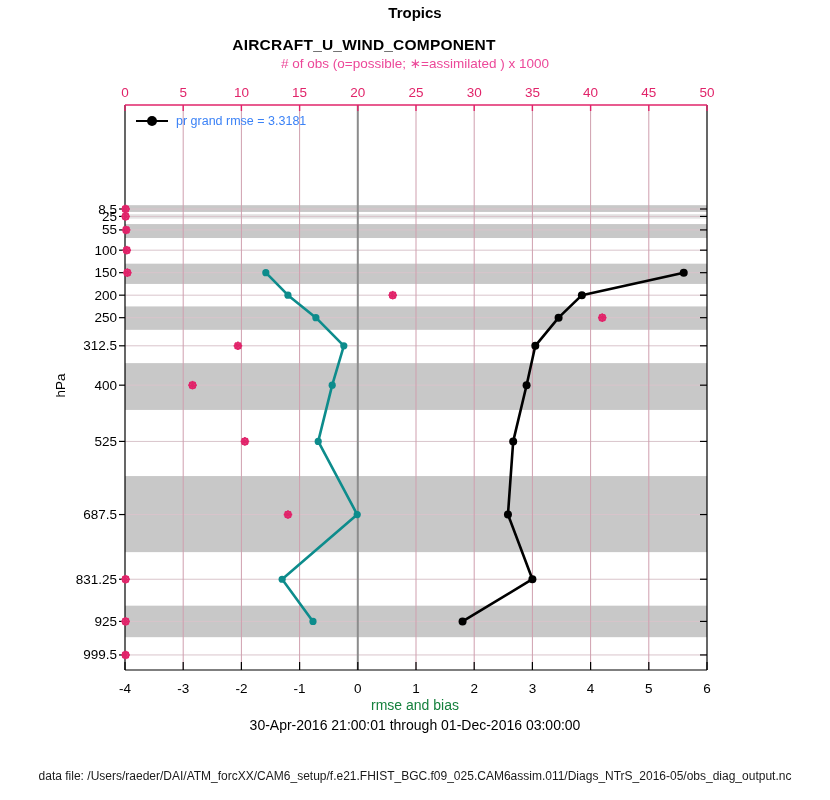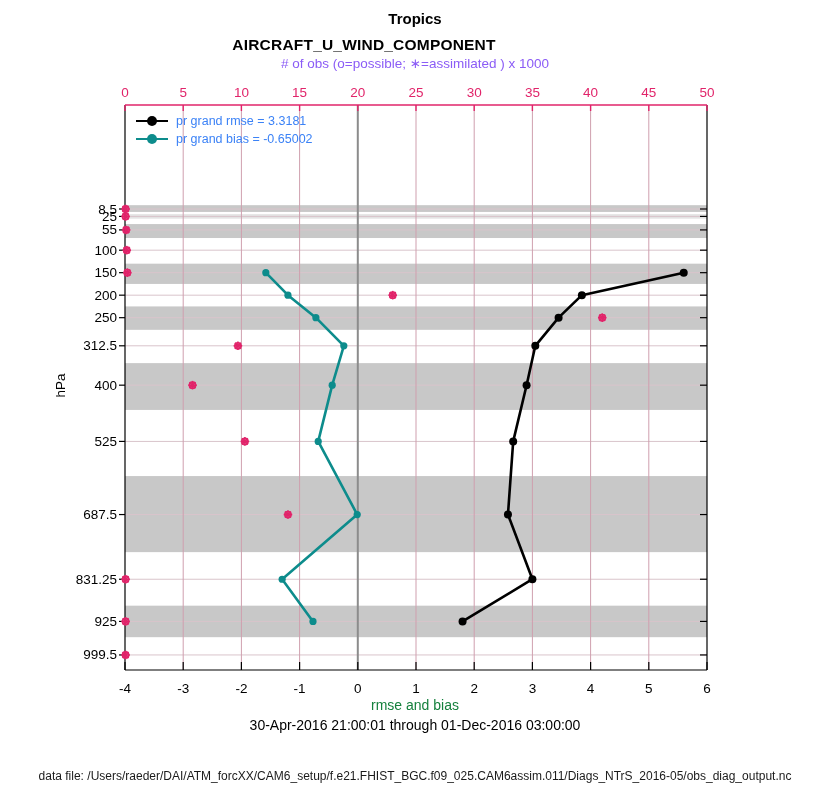--- a/index.html
+++ b/index.html
@@ -1,21 +1,21 @@
 <!DOCTYPE html>
 <html><head>
 <meta charset="utf-8">
 <style>
   html,body{margin:0;padding:0;background:#ffffff;}
   .stage{position:relative;width:830px;height:800px;background:#ffffff;overflow:hidden;
          font-family:"Liberation Sans","DejaVu Sans",sans-serif;}
   .stage div{position:absolute;}
-  .t1{top:10px;left:0;width:830px;text-align:center;font-size:15px;font-weight:bold;color:#000;}
+  .t1{top:4px;left:0;width:830px;text-align:center;font-size:15px;font-weight:bold;color:#000;}
   .t2{top:36px;left:0;width:728px;text-align:center;font-size:15.5px;font-weight:bold;color:#000;letter-spacing:0.2px;}
-  .obslab{top:55px;left:0;width:830px;text-align:center;font-size:13.5px;color:#8b5cf6;}
+  .obslab{top:55px;left:0;width:830px;text-align:center;font-size:13.5px;color:#ec4899;}
   .xlab{top:697px;left:0;width:830px;text-align:center;font-size:14px;color:#15803d;}
   .dates{top:717px;left:0;width:830px;text-align:center;font-size:14px;color:#000;}
   .dfile{top:769px;left:0;width:830px;text-align:center;font-size:12px;color:#1a1a1a;}
   .ylab{top:378px;left:30px;width:60px;text-align:center;font-size:13.5px;color:#000;
         transform:rotate(-90deg);transform-origin:center center;}
   .legend{top:112px;left:136px;}
   .legend-row{position:static !important;display:flex;align-items:center;height:18px;}
   .lkey{position:relative;display:inline-block;width:32px;height:0;border-top:2.6px solid #000;margin-right:8px;flex:0 0 32px;}
   .ldot{position:absolute;left:11px;top:-6.3px;width:10px;height:10px;border-radius:50%;background:#000;}
   .ltext{color:#3b82f6;font-size:12.5px;white-space:nowrap;}
@@ -286,26 +286,20 @@
   <div class="t2">AIRCRAFT_U_WIND_COMPONENT</div>
   <div class="obslab"># of obs (o=possible; ∗=assimilated ) x 1000</div>
 
   <div class="legend">
     <div class="legend-row">
       <span class="lkey" style="border-top-color: rgb(0, 0, 0);">
           <span class="ldot" style="background: rgb(0, 0, 0);"></span>
         </span>
       <span class="ltext">pr grand rmse = 3.3181</span>
     </div>
-    <div class="legend-row">
-      <span class="lkey" style="border-top-color: rgb(13, 140, 140);">
-          <span class="ldot" style="background: rgb(13, 140, 140);"></span>
-        </span>
-      <span class="ltext">pr grand bias = -0.65002</span>
-    </div>
   </div>
 
   <div class="ylab">hPa</div>
   <div class="xlab">rmse and bias</div>
   <div class="dates">30-Apr-2016 21:00:01 through 01-Dec-2016 03:00:00</div>
   <div class="dfile">data file: /Users/raeder/DAI/ATM_forcXX/CAM6_setup/f.e21.FHIST_BGC.f09_025.CAM6assim.011/Diags_NTrS_2016-05/obs_diag_output.nc</div>
 
 </div>
 
 </body></html>

